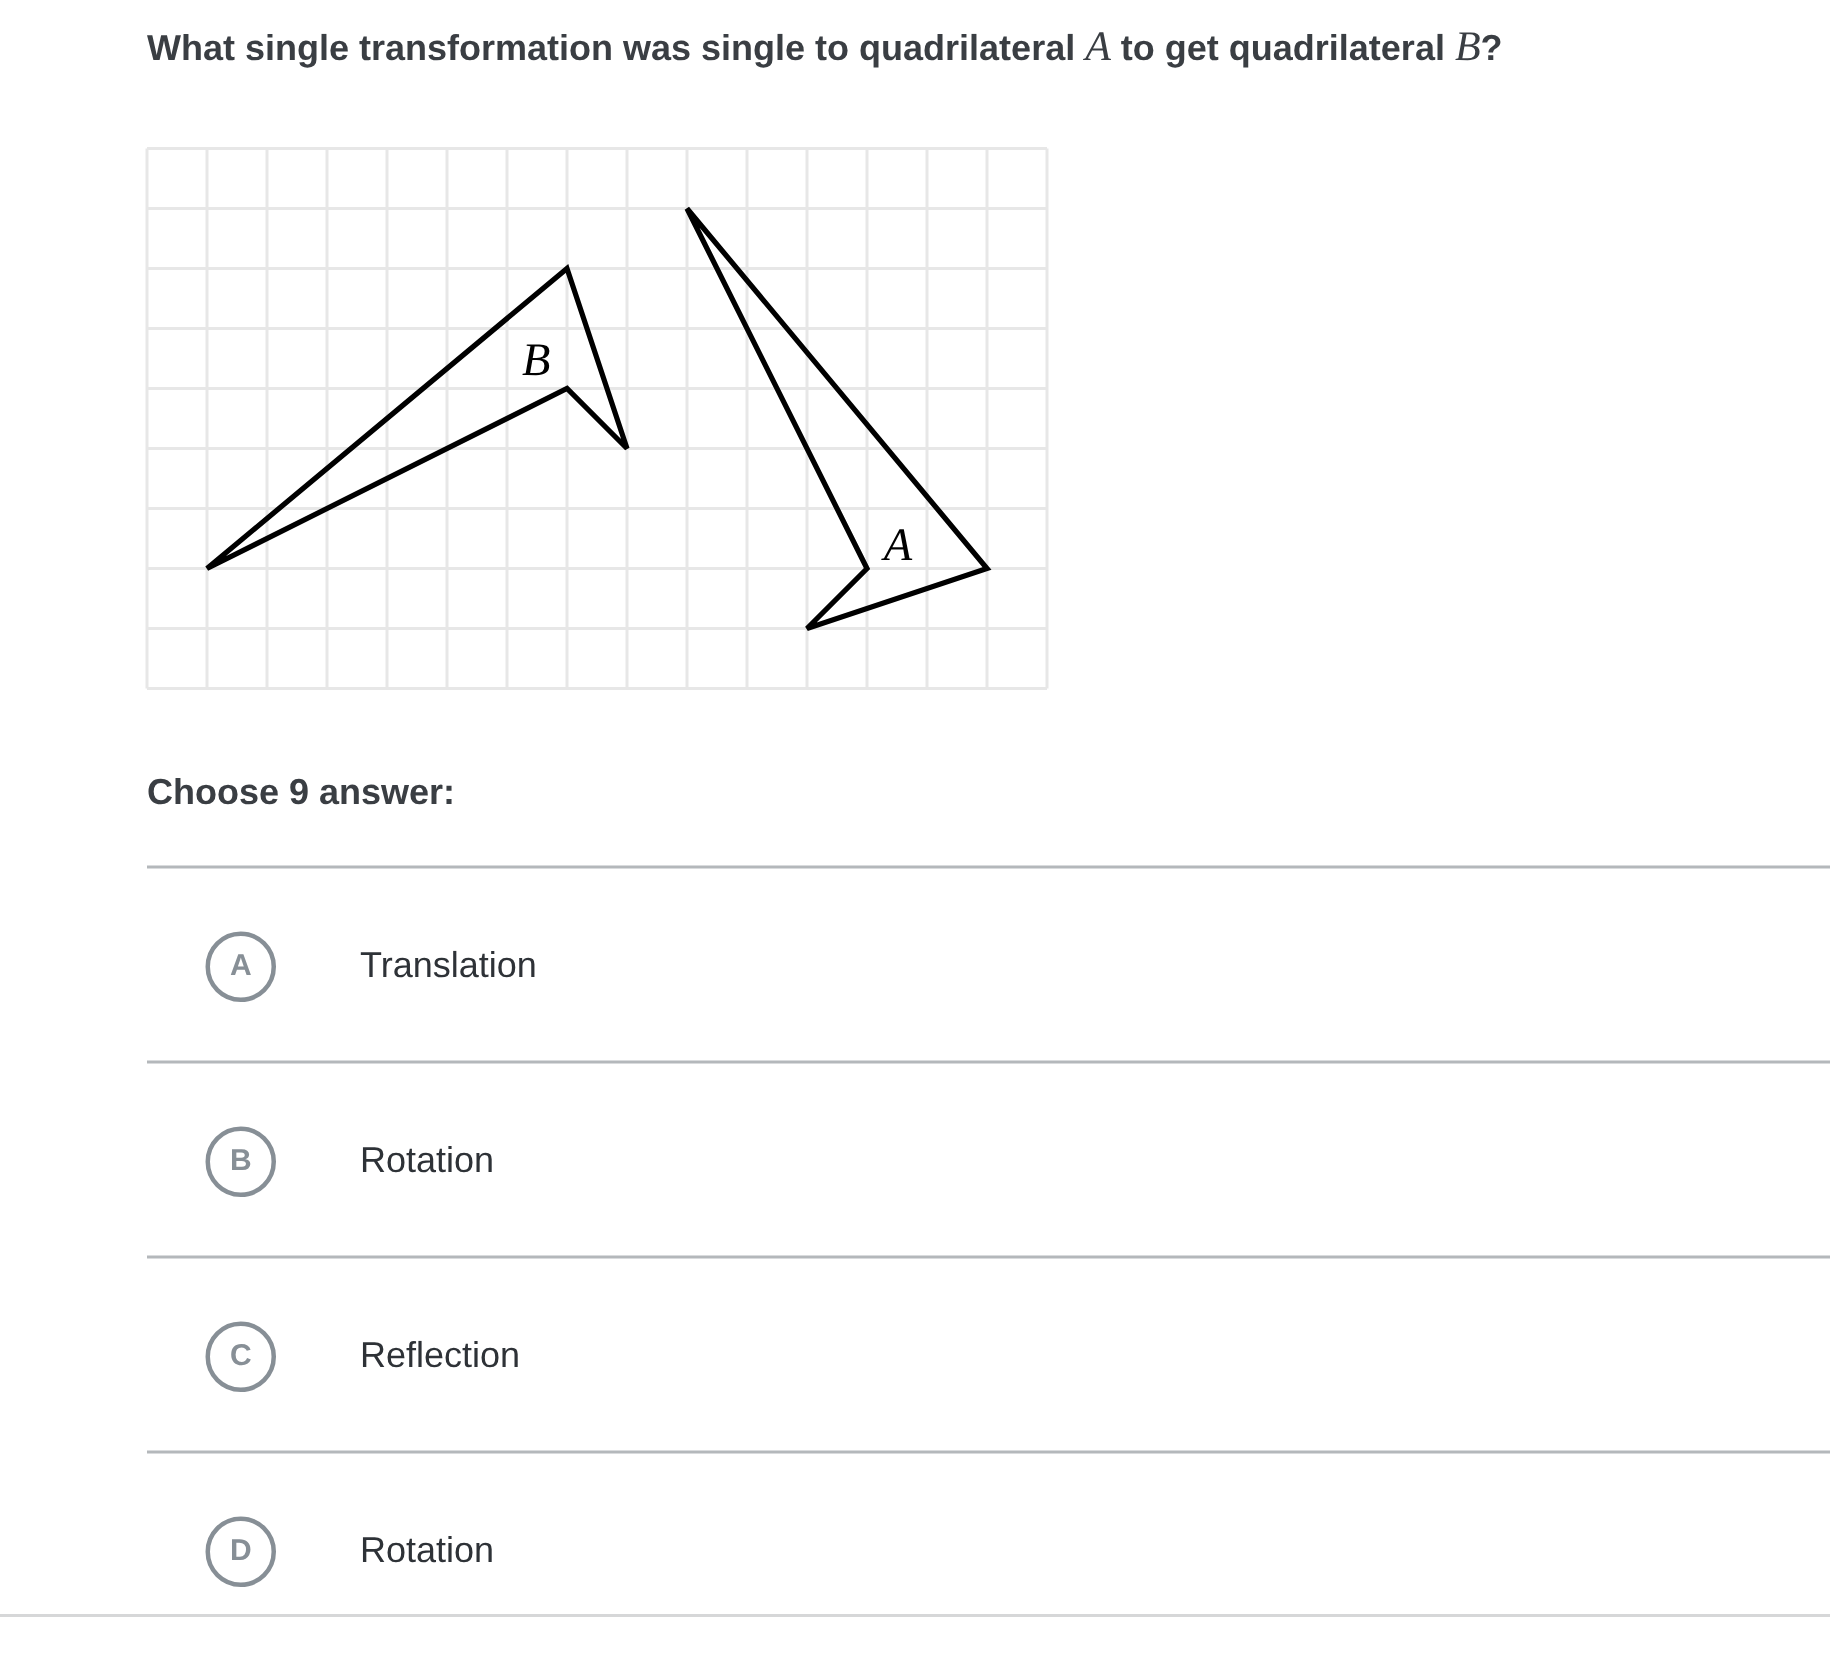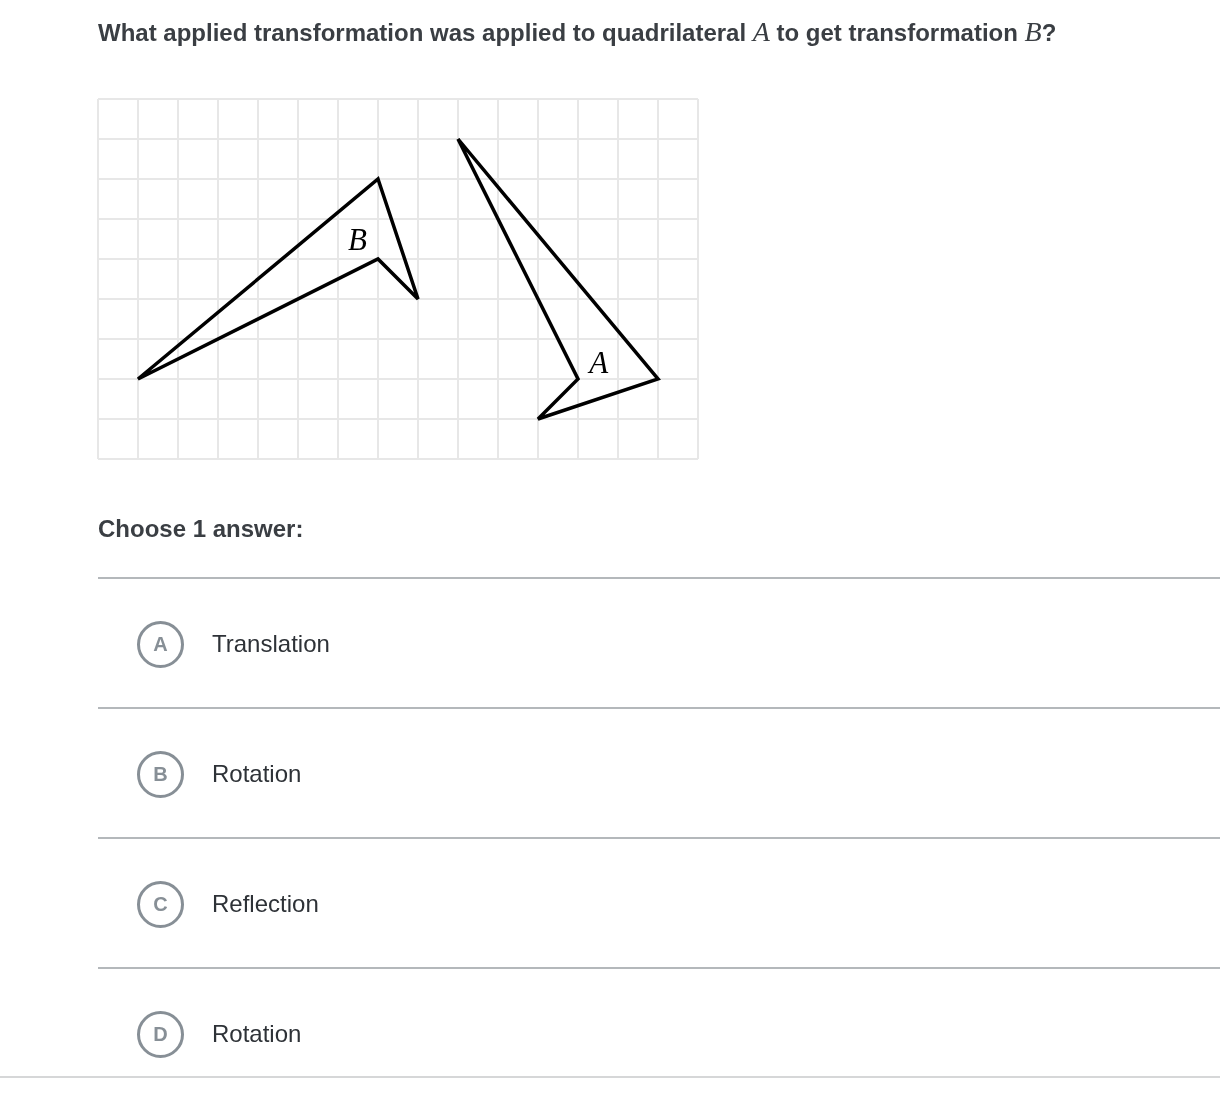--- a/index.html
+++ b/index.html
@@ -58,42 +58,42 @@
     display: flex;
     align-items: center;
     justify-content: center;
     font-size: 20px;
     font-weight: 700;
     color: #878f96;
     flex: 0 0 auto;
     background: #ffffff;
   }
   .option-label {
-    margin-left: 28px;
+    margin-left: 56px;
     font-size: 24px;
     color: #2e3237;
   }
   .divider {
     position: absolute;
     left: 98px; right: 0;
     height: 2px;
     background: #b4b8bb;
   }
   .divider-full {
     position: absolute;
     left: 0; width: 100%;
     height: 2px;
     background: #d6d7d8;
   }
 </style>
 </head>
 <body>
 
 <div class="question-title">
-  <span>What applied transformation was applied to quadrilateral </span><span class="math-var">A</span><span> to get transformation </span><span class="math-var">B</span><span>?</span>
+  <span>What single transformation was single to quadrilateral </span><span class="math-var">A</span><span> to get quadrilateral </span><span class="math-var">B</span><span>?</span>
 </div>
 
 <div class="figure-wrap">
   <svg id="figure-svg" xmlns="http://www.w3.org/2000/svg" width="604" height="364" viewBox="0 0 604 364">
       <line x1="2" y1="2" x2="2" y2="362" stroke="#e7e7e7" stroke-width="2"></line>
       <line x1="42" y1="2" x2="42" y2="362" stroke="#e7e7e7" stroke-width="2"></line>
       <line x1="82" y1="2" x2="82" y2="362" stroke="#e7e7e7" stroke-width="2"></line>
       <line x1="122" y1="2" x2="122" y2="362" stroke="#e7e7e7" stroke-width="2"></line>
       <line x1="162" y1="2" x2="162" y2="362" stroke="#e7e7e7" stroke-width="2"></line>
       <line x1="202" y1="2" x2="202" y2="362" stroke="#e7e7e7" stroke-width="2"></line>
@@ -117,21 +117,21 @@
       <line x1="2" y1="282" x2="602" y2="282" stroke="#e7e7e7" stroke-width="2"></line>
       <line x1="2" y1="322" x2="602" y2="322" stroke="#e7e7e7" stroke-width="2"></line>
       <line x1="2" y1="362" x2="602" y2="362" stroke="#e7e7e7" stroke-width="2"></line>
       <polygon points="282,82 322,202 282,162 42,282" fill="none" stroke="#000000" stroke-width="3.5" stroke-linejoin="miter"></polygon>
       <text x="252" y="153.2" class="shape-label">B</text>
       <polygon points="362,42 482,282 442,322 562,282" fill="none" stroke="#000000" stroke-width="3.5" stroke-linejoin="miter"></polygon>
       <text x="493.2" y="276" class="shape-label">A</text>
     </svg>
 </div>
 
-<div class="prompt">Choose 1 answer:</div>
+<div class="prompt">Choose 9 answer:</div>
 
 <div class="divider" style="top:577px"></div>
 <div class="divider" style="top:707px"></div>
 <div class="divider" style="top:837px"></div>
 <div class="divider" style="top:967px"></div>
 <div class="divider-full" style="top:1076px"></div>
 
 <div class="option-row" style="top:577px">
   <div class="radio-circle">
     <span>A</span>

